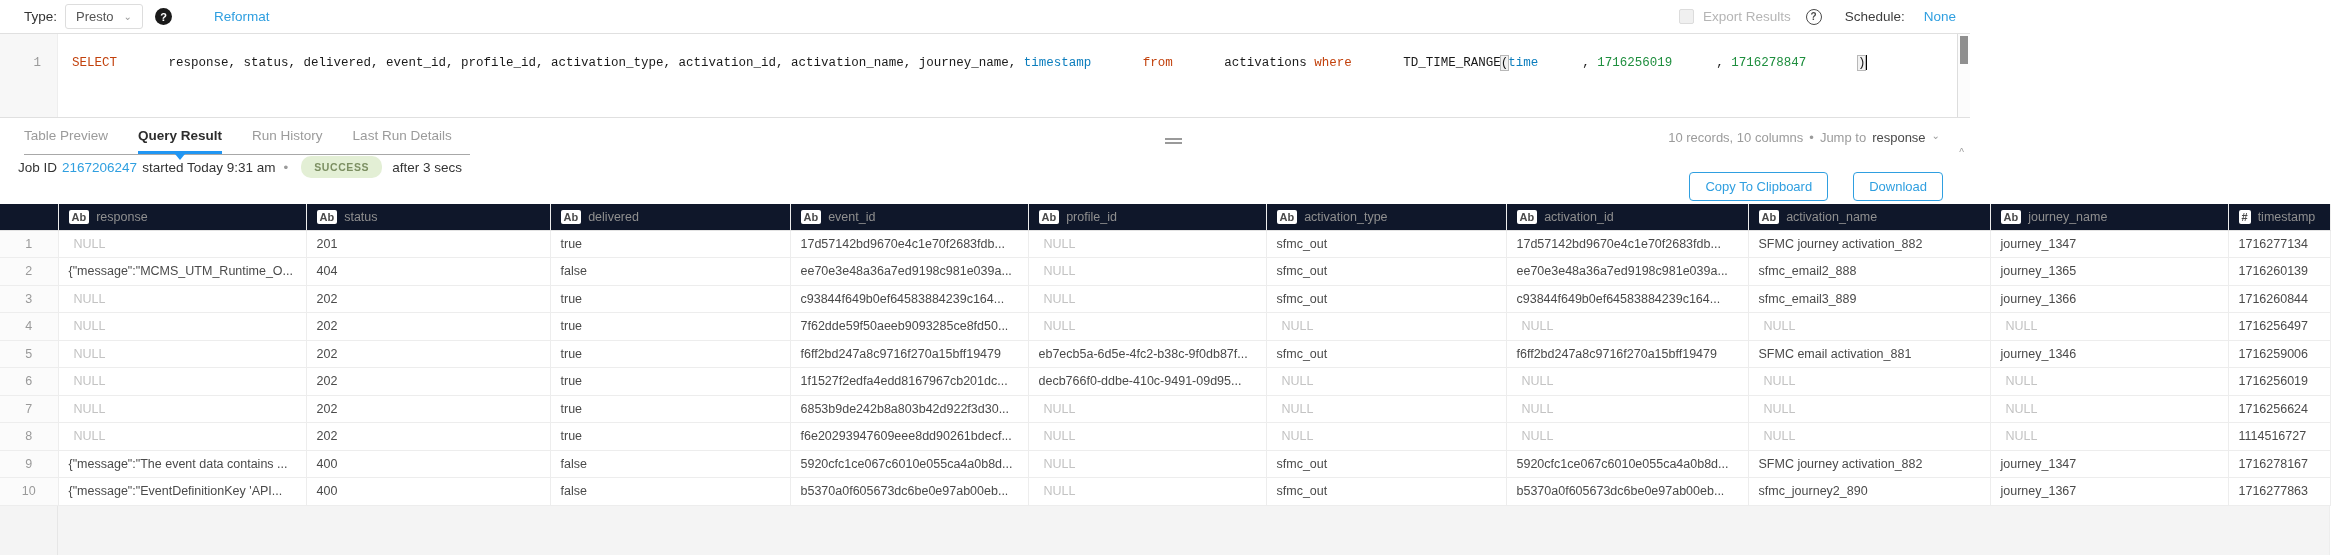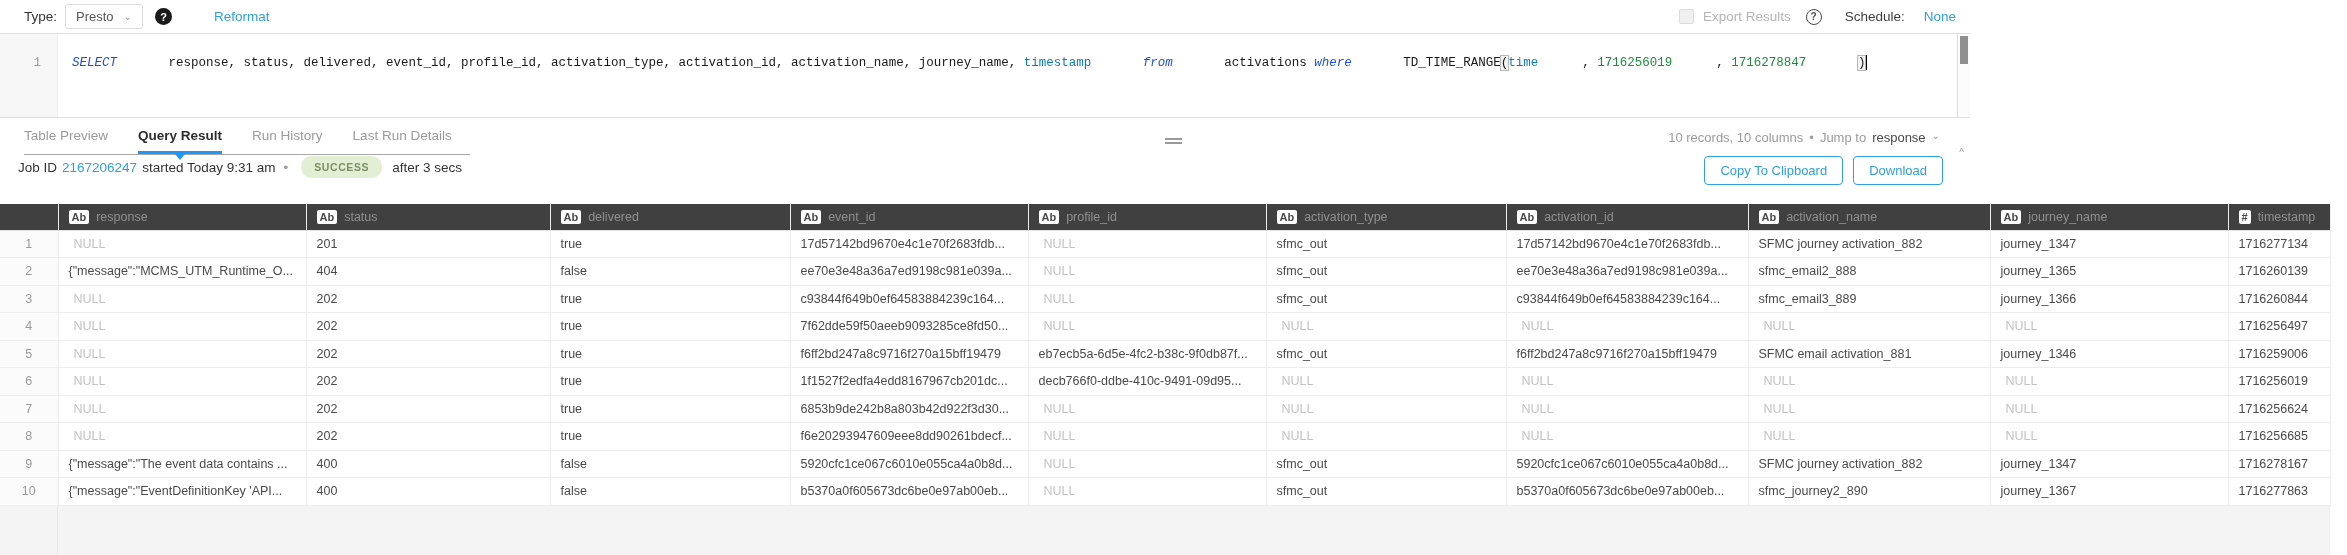--- a/index.html
+++ b/index.html
@@ -28,21 +28,21 @@
   .schedule-none { color:#2f9fe0; margin-left:10px; cursor:pointer; }
 
   
   .editor { position:relative; height:84px; border-bottom:1px solid #e0e0e0; background:#fff; }
   .gutter { position:absolute; left:0; top:0; bottom:0; width:58px; background:#f7f7f7;
             border-right:1px solid #eee; }
   .line-number { position:absolute; top:22px; right:16px; font-family:"Liberation Mono", monospace;
                  font-size:12.5px; color:#9a9a9a; }
   .code { position:absolute; left:72px; top:21px; right:20px; font-family:"Liberation Mono", monospace;
           font-size:12.5px; white-space:nowrap; color:#1a1a1a; }
-  .tok-kw  { color:#1d4ed8;font-style:italic; }
+  .tok-kw  { color:#c2410c; }
   .tok-kw2 { color:#0b7dbd; }
   .tok-num { color:#1e8e3e; }
   .tok-pl  { color:#1a1a1a;margin-left:44px; }
   .tok-br  { outline:1px solid #b8b8b8; background:#f2f2f2; }
   .cursor { display:inline-block; width:2px; height:15px; background:#000; vertical-align:text-bottom; }
   .ed-scrollbar { position:absolute; right:0; top:0; bottom:0; width:13px; background:#fcfcfc;
                   border-left:1px solid #ddd; }
   .ed-thumb { position:absolute; top:2px; left:2px; width:8px; height:28px; background:#8f8f8f; }
 
   
@@ -62,28 +62,28 @@
   .result-meta .chev { font-size:10px; color:#9b9b9b; cursor:pointer; }
   .collapse-chev { position:absolute; right:6px; top:29px; font-size:10px; color:#9b9b9b; cursor:pointer; }
 
   
   .jobbar { height:48px; display:flex; align-items:flex-start; padding:0 27px 0 18px; font-size:13.5px; }
   .jobbar .left { display:flex; align-items:center; gap:5px; }
   .job-link { color:#2f9fe0; cursor:pointer; }
   .dot { color:#9b9b9b; margin:0 3px; }
   .badge { background:#e3efd5; color:#7c8f62; font-size:10.5px; letter-spacing:0.6px; font-weight:bold;
            padding:5px 13px; border-radius:10px; margin:0 5px; }
-  .jobbar .right { margin-left:auto; display:flex; gap:10px; }
+  .jobbar .right { margin-left:auto; display:flex; gap:25px;margin-top:16px; }
   .btn { border:1px solid #2f9fe0; color:#2f9fe0; background:#fff; border-radius:4px;
          padding:6px 15px; font-size:13px; font-family:"Liberation Sans", sans-serif; cursor:pointer; }
 
   
   .table-wrap { position:relative; }
   table.grid { table-layout:fixed; width:2330px; border-collapse:collapse; font-size:12.5px; }
-  .grid th { height:26px; background:#404040; border-bottom:1px solid #e3e3e3; border-right:1px solid #ededed;
+  .grid th { height:26px; background:#0f172a; border-bottom:1px solid #e3e3e3; border-right:1px solid #ededed;
              font-weight:normal; text-align:left; padding:0 0 0 10px; overflow:hidden; white-space:nowrap; }
   .grid th .hcell { display:flex; align-items:center; gap:7px; }
   .grid .chip { background:#fff; border-radius:2px; padding:1px 3px; font-weight:bold; font-size:11px; color:#4a4a4a; }
   .grid .hlabel { color:#8f8f8f; }
   .grid td { height:27.5px; border-bottom:1px solid #ededed; border-right:1px solid #ededed;
              padding:0 6px 0 10px; color:#4a4a4a; white-space:nowrap; overflow:hidden; background:#fff; }
   .grid td.rownum { background:#fbfbfb; color:#9a9a9a; text-align:center; padding:0; }
   .grid td.null { color:#c3c3c3;padding-left:15px; }
   .filler { width:2330px; height:50px; background:#f4f4f4; border-right:1px solid #ededed; position:relative; }
   .filler .vline { position:absolute; left:57px; top:0; bottom:0; width:1px; background:#e6e6e6; }
@@ -332,21 +332,21 @@
             <td class="rownum">8</td>
             <td class="null">NULL</td>
             <td>202</td>
             <td>true</td>
             <td>f6e20293947609eee8dd90261bdecf...</td>
             <td class="null">NULL</td>
             <td class="null">NULL</td>
             <td class="null">NULL</td>
             <td class="null">NULL</td>
             <td class="null">NULL</td>
-            <td>1716256685</td>
+            <td>1114516727</td>
           </tr>
           <tr>
             <td class="rownum">9</td>
             <td>{"message":"The event data contains ...</td>
             <td>400</td>
             <td>false</td>
             <td>5920cfc1ce067c6010e055ca4a0b8d...</td>
             <td class="null">NULL</td>
             <td>sfmc_out</td>
             <td>5920cfc1ce067c6010e055ca4a0b8d...</td>

